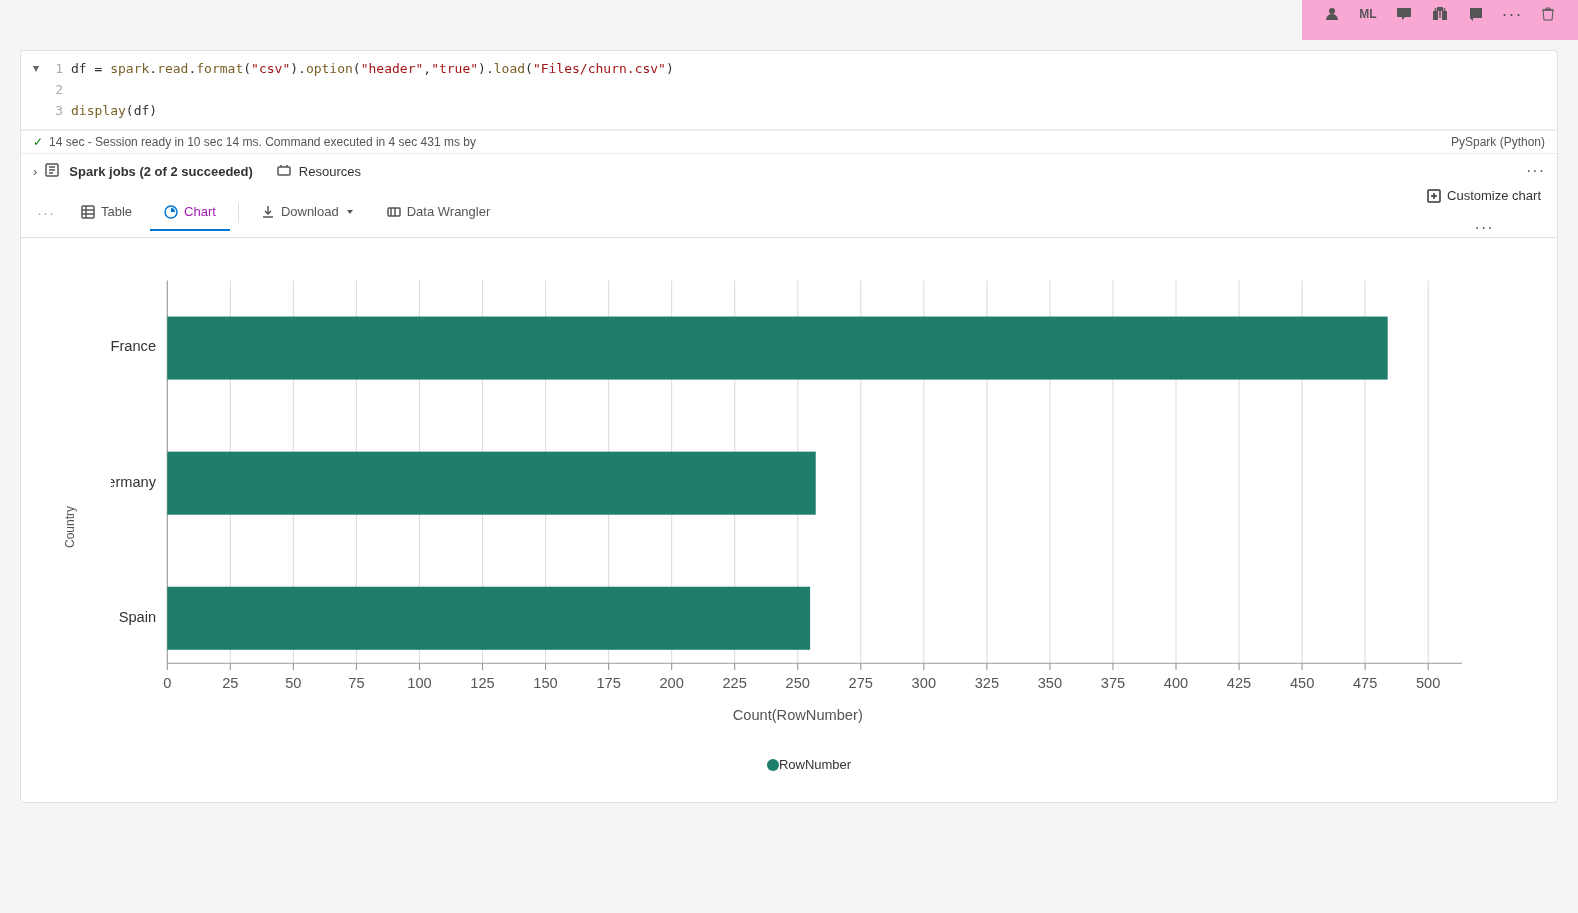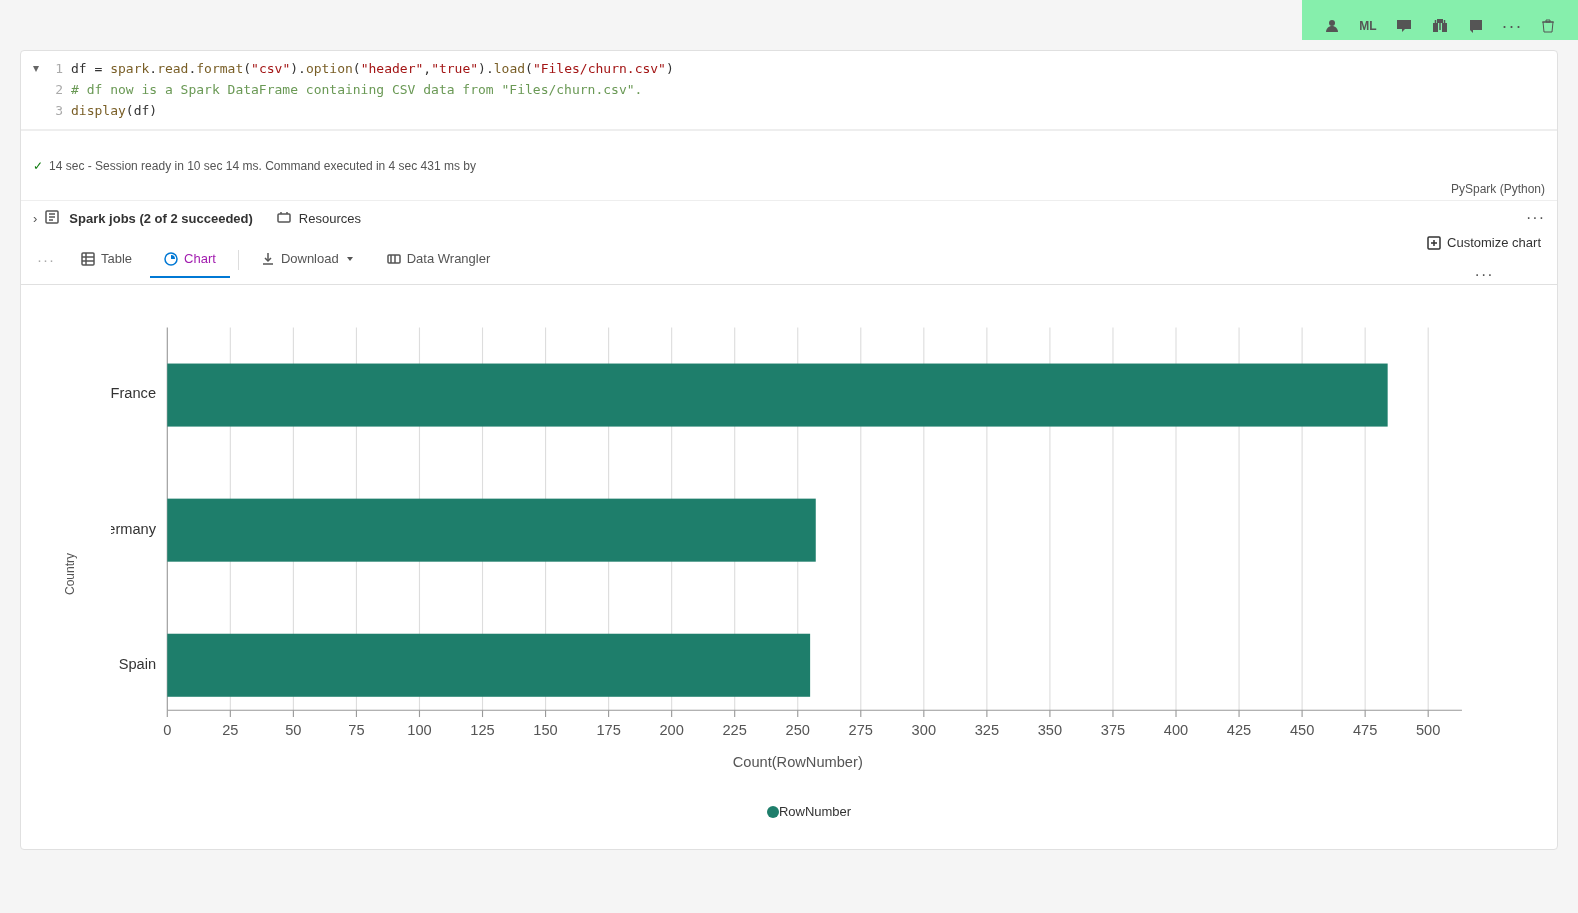--- a/index.html
+++ b/index.html
@@ -7,24 +7,24 @@
       font-family: -apple-system, BlinkMacSystemFont, 'Segoe UI', sans-serif;
       background: #f5f5f5;
       color: #333;
       font-size: 13px;
     }
     .top-toolbar {
       position: fixed;
       top: 0; right: 0;
       height: 40px;
       display: flex;
-      align-items: flex-end;
+      align-items: flex-start;
       gap: 8px;
       padding: 0 16px;
-      background: #86efac;
+      background: #f9a8d4;
       z-index: 100;
     }
     .toolbar-icon {
       width: 28px; height: 28px;
       display: flex; align-items: center; justify-content: center;
       cursor: pointer;
       border-radius: 3px;
       color: #555;
       font-size: 14px;
     }
@@ -209,36 +209,35 @@
   <div class="cell-gutter">
     <span class="collapse-btn">▾</span>
     <div style="display:flex;flex-direction:column;gap:0;width:100%;">
       <div class="code-lines">
         <div class="code-line">
           <span class="line-num">1</span>
           <span class="code-text"><span class="plain">df = </span><span class="fn">spark</span><span class="plain">.</span><span class="fn">read</span><span class="plain">.</span><span class="fn">format</span><span class="plain">(</span><span class="str">"csv"</span><span class="plain">).</span><span class="fn">option</span><span class="plain">(</span><span class="str">"header"</span><span class="plain">,</span><span class="str">"true"</span><span class="plain">).</span><span class="fn">load</span><span class="plain">(</span><span class="str">"Files/churn.csv"</span><span class="plain">)</span></span>
         </div>
         <div class="code-line">
           <span class="line-num">2</span>
-          <span class="code-text comment"># df now is a Spark DataFrame containing CSV data from "Files/churn.csv".</span>
         </div>
         <div class="code-line">
           <span class="line-num">3</span>
           <span class="code-text"><span class="fn">display</span><span class="plain">(df)</span></span>
         </div>
       </div>
     </div>
   </div>
 
   <div class="status-bar">
     <div class="status-left">
       <span class="check-icon">✓</span>
       <span>14 sec - Session ready in 10 sec 14 ms. Command executed in 4 sec 431 ms by</span>
     </div>
-    <span style="color:#555;margin-top:47px;">PySpark (Python)</span>
+    <span style="color:#555;">PySpark (Python)</span>
   </div>
 
   <div class="spark-jobs-bar">
     <div class="spark-jobs-left">
       <span class="expand-arrow">›</span>
       <span style="margin-right:6px; color:#555;">
         <svg width="14" height="14" viewBox="0 0 14 14" fill="none" stroke="#555" stroke-width="1.5">
             <rect x="1" y="1" width="12" height="12" rx="1"></rect>
             <line x1="4" y1="4" x2="10" y2="4"></line>
             <line x1="4" y1="7" x2="10" y2="7"></line>

